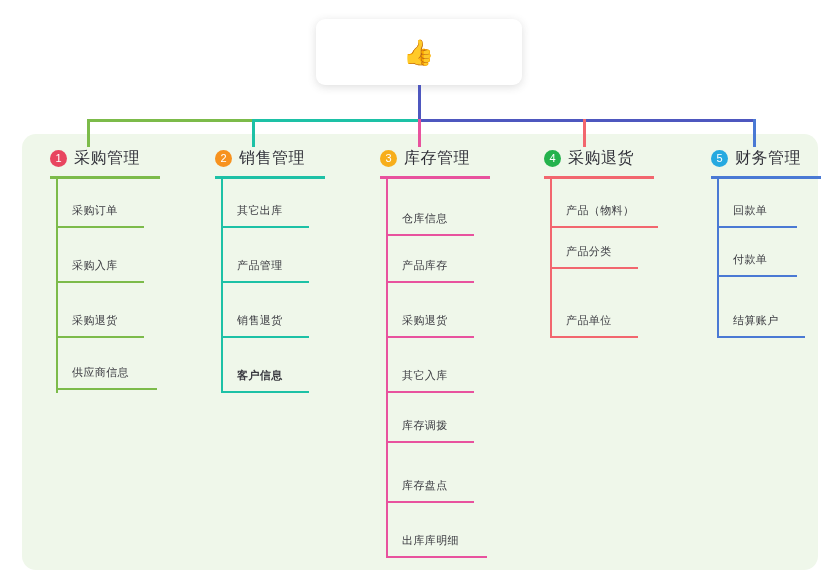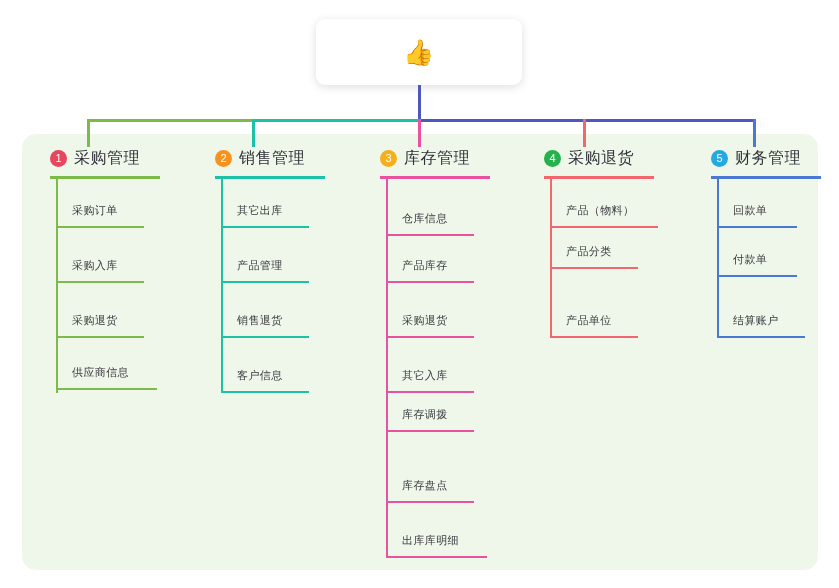--- a/index.html
+++ b/index.html
@@ -196,21 +196,21 @@
           <div class="leaf-underline" style="background: rgb(29, 193, 166); width: 88px;"></div>
         </div>
         <div class="leaf" style="top: 118px; width: 88px; height: 25px;">
           <span class="leaf-label">产品管理</span>
           <div class="leaf-underline" style="background: rgb(29, 193, 166); width: 88px;"></div>
         </div>
         <div class="leaf" style="top: 173px; width: 88px; height: 25px;">
           <span class="leaf-label">销售退货</span>
           <div class="leaf-underline" style="background: rgb(29, 193, 166); width: 88px;"></div>
         </div>
-        <div class="leaf" style="top: 228px; width: 88px; height: 25px;">
+        <div class="leaf" style="top: 228px; width: 88px; height: 25px; font-weight: bold;">
           <span class="leaf-label">客户信息</span>
           <div class="leaf-underline" style="background: rgb(29, 193, 166); width: 88px;"></div>
         </div>
       </div>
       <div class="column" style="left: 366px;">
         <div class="col-header">
           <span class="badge" style="background: rgb(247, 174, 27);">3</span>
           <span class="col-title">库存管理</span>
         </div>
         <div class="col-underline" style="background: rgb(232, 82, 158); width: 110px;"></div>
@@ -224,21 +224,21 @@
           <div class="leaf-underline" style="background: rgb(232, 82, 158); width: 88px;"></div>
         </div>
         <div class="leaf" style="top: 173px; width: 88px; height: 25px;">
           <span class="leaf-label">采购退货</span>
           <div class="leaf-underline" style="background: rgb(232, 82, 158); width: 88px;"></div>
         </div>
         <div class="leaf" style="top: 228px; width: 88px; height: 25px; text-align: right;">
           <span class="leaf-label">其它入库</span>
           <div class="leaf-underline" style="background: rgb(232, 82, 158); width: 88px;"></div>
         </div>
-        <div class="leaf" style="top: 267px; width: 88px; height: 25px;">
+        <div class="leaf" style="top: 278px; width: 88px; height: 25px;">
           <span class="leaf-label">库存调拨</span>
           <div class="leaf-underline" style="background: rgb(232, 82, 158); width: 88px;"></div>
         </div>
         <div class="leaf" style="top: 338px; width: 88px; height: 25px;">
           <span class="leaf-label">库存盘点</span>
           <div class="leaf-underline" style="background: rgb(232, 82, 158); width: 88px;"></div>
         </div>
         <div class="leaf" style="top: 393px; width: 101px; height: 25px;">
           <span class="leaf-label">出库库明细</span>
           <div class="leaf-underline" style="background: rgb(232, 82, 158); width: 101px;"></div>

